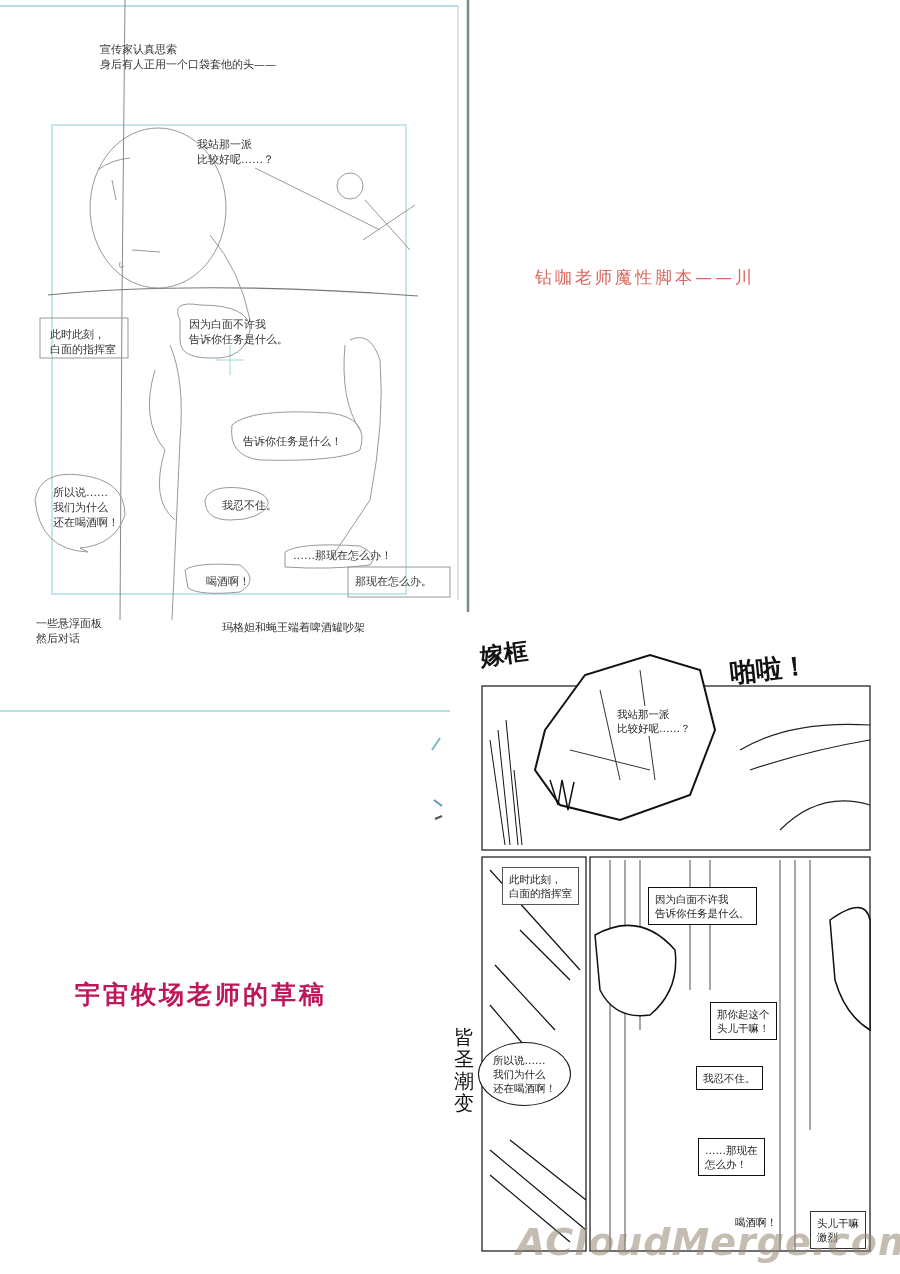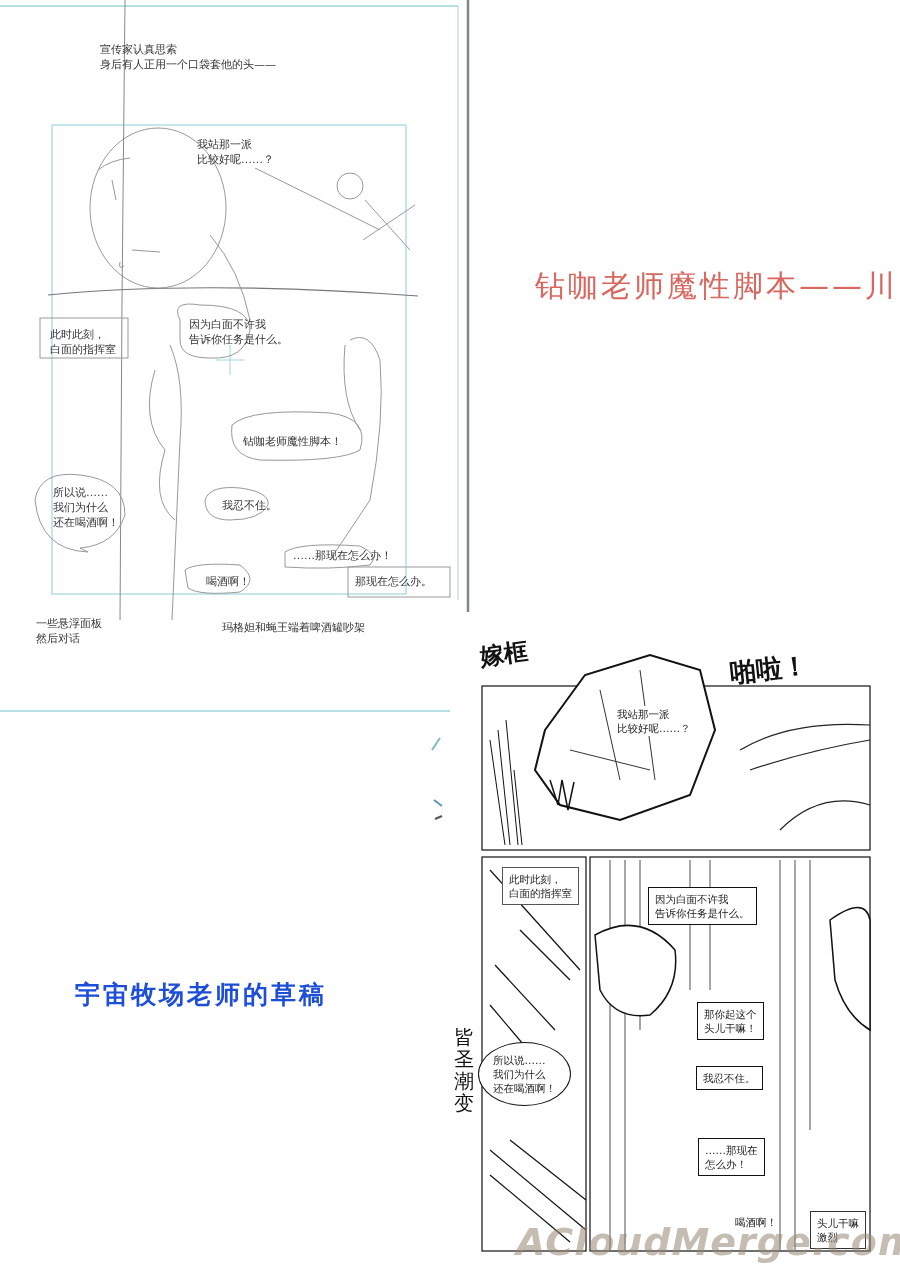--- a/index.html
+++ b/index.html
@@ -2,22 +2,22 @@
 <html><head>
 <meta charset="utf-8">
 <style>
   html, body { margin:0; padding:0; }
   body { width:900px; height:1274px; background:#ffffff; position:relative; overflow:hidden;
          font-family:"DejaVu Sans", sans-serif; color:#222; }
   .abs { position:absolute; }
   .sketch-page { left:0; top:0; width:550px; height:712px; }
   .sk-text { font-size:11px; line-height:15px; color:#333; white-space:pre-line; }
   .sk-bubble-text { font-size:11px; line-height:15px; color:#333; white-space:pre-line; }
-  .title-red { color:#d9675f; font-size:30px; letter-spacing:3px; font-family:"DejaVu Sans", sans-serif; font-weight:normal; }
-  .title-navy { color:#1d4ed8; font-size:25px; letter-spacing:3px; font-weight:bold; font-family:"DejaVu Sans", sans-serif; }
+  .title-red { color:#d9675f; font-size:17px; letter-spacing:3px; font-family:"DejaVu Sans", sans-serif; font-weight:normal; }
+  .title-navy { color:#be185d; font-size:25px; letter-spacing:3px; font-weight:bold; font-family:"DejaVu Sans", sans-serif; }
   .ink-text { font-size:10.5px; line-height:14px; color:#222; white-space:pre-line; }
   .box { background:#fff; border:1px solid #555; padding:4px 6px; }
   .watermark { font-family:"DejaVu Sans", sans-serif; font-weight:bold; font-style:italic; font-size:38px; color:rgba(150,135,115,0.55); letter-spacing:1px; }
 </style>
 </head>
 <body>
 
 <div class="abs sketch-page">
   <svg class="abs" style="left:0;top:0" width="470" height="712">
 
@@ -63,21 +63,21 @@
 
   <div class="abs sk-text" style="left:100px;top:42px">宣传家认真思索</div>
   <div class="abs sk-text" style="left:100px;top:57px">身后有人正用一个口袋套他的头——</div>
 
   <div class="abs sk-bubble-text" style="left:197px;top:137px">我站那一派
 比较好呢……？</div>
   <div class="abs sk-bubble-text" style="left:50px;top:327px">此时此刻，
 白面的指挥室</div>
   <div class="abs sk-bubble-text" style="left:189px;top:317px">因为白面不许我
 告诉你任务是什么。</div>
-  <div class="abs sk-bubble-text" style="left:243px;top:434px">钻咖老师魔性脚本！</div>
+  <div class="abs sk-bubble-text" style="left:243px;top:434px">告诉你任务是什么！</div>
   <div class="abs sk-bubble-text" style="left:53px;top:485px">所以说……
 我们为什么
 还在喝酒啊！</div>
   <div class="abs sk-bubble-text" style="left:222px;top:498px">我忍不住。</div>
   <div class="abs sk-bubble-text" style="left:293px;top:548px">……那现在怎么办！</div>
   <div class="abs sk-bubble-text" style="left:206px;top:574px">喝酒啊！</div>
   <div class="abs sk-bubble-text" style="left:355px;top:574px">那现在怎么办。</div>
 
   <div class="abs sk-text" style="left:36px;top:616px">一些悬浮面板
 然后对话</div>
@@ -145,21 +145,21 @@
   <div class="abs" style="left:30px;top:8px;font-size:24px;font-weight:bold;color:#111;transform:rotate(-8deg)">嫁框</div>
   <div class="abs" style="left:280px;top:22px;font-size:26px;font-weight:bold;color:#111;transform:rotate(-6deg)">啪啦！</div>
   <div class="abs" style="left:4px;top:396px;width:22px;font-size:20px;font-weight:normal;color:#111;line-height:22px;word-break:break-all">皆圣潮变</div>
 
   <div class="abs ink-text" style="left:166px;top:76px;background:#fff;padding:1px">我站那一派
 比较好呢……？</div>
   <div class="abs ink-text box" style="left:52px;top:237px">此时此刻，
 白面的指挥室</div>
   <div class="abs ink-text box" style="left:198px;top:257px;border-color:#111">因为白面不许我
 告诉你任务是什么。</div>
-  <div class="abs ink-text box" style="left:247px;top:372px;border-color:#111">那你起这个
+  <div class="abs ink-text box" style="left:260px;top:372px;border-color:#111">那你起这个
 头儿干嘛！</div>
   <div class="abs ink-text" style="left:28px;top:412px;background:#fff;border:1.5px solid #111;border-radius:50%;padding:10px 14px">所以说……
 我们为什么
 还在喝酒啊！</div>
   <div class="abs ink-text box" style="left:246px;top:436px;border-color:#111">我忍不住。</div>
   <div class="abs ink-text box" style="left:248px;top:508px;border-color:#111">……那现在
 怎么办！</div>
   <div class="abs ink-text" style="left:283px;top:583px;background:#fff;padding:2px">喝酒啊！</div>
   <div class="abs ink-text box" style="left:360px;top:581px;border-color:#333">头儿干嘛
 激烈</div>

